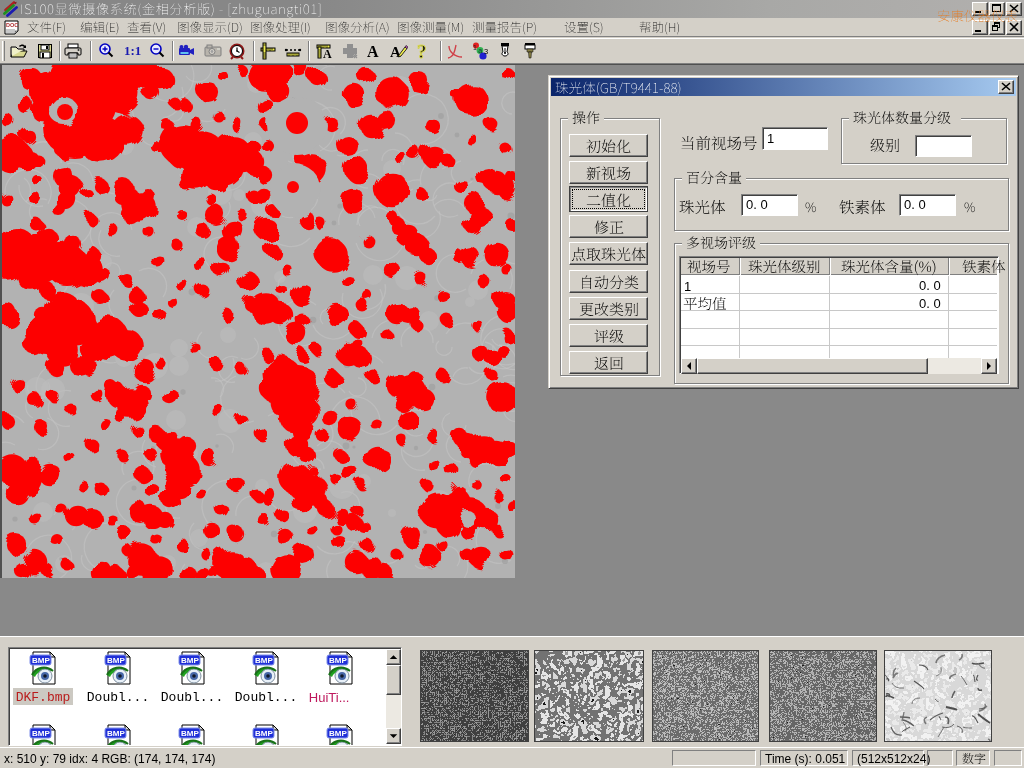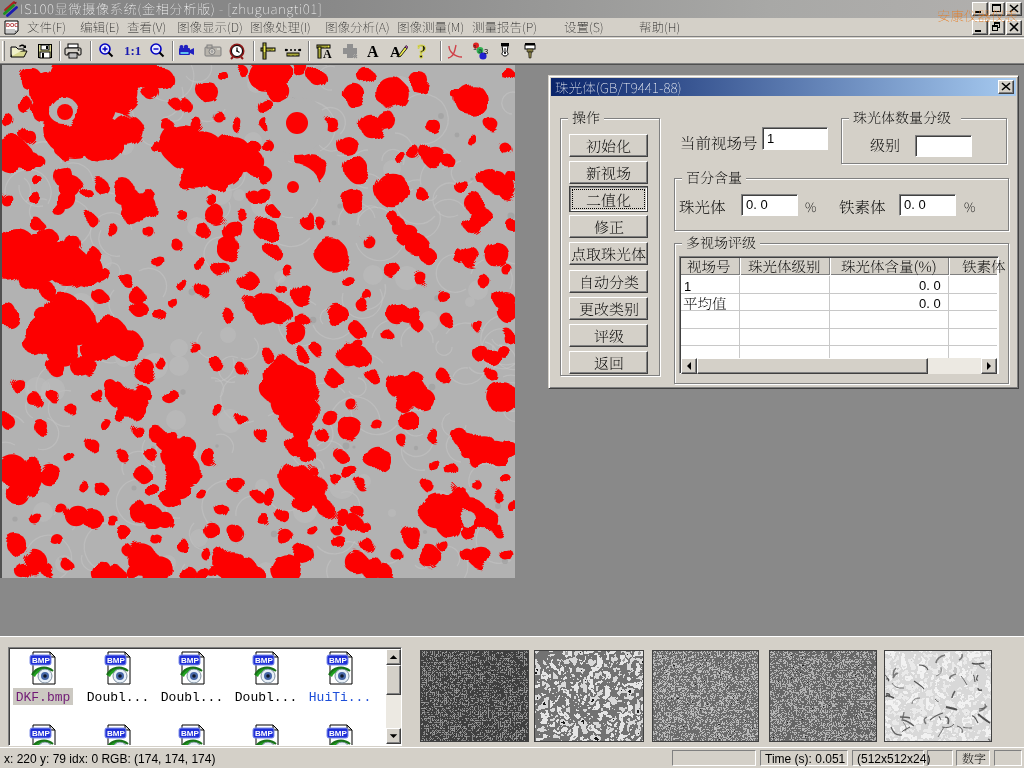--- a/index.html
+++ b/index.html
@@ -984,21 +984,21 @@
 <path d="M21 1 l5 5 h-5z" fill="#d0d0d0" stroke="#000"></path>
 <rect x="1" y="4" width="21" height="10" rx="2" fill="#2030d8" stroke="#8090e8"></rect>
 <text x="3" y="12" font-size="8" font-weight="bold" fill="#fff" font-family="Liberation Sans">BMP</text>
 <path d="M3 24 c4-8 14-10 21-4 c-6-2-16 0-18 6z" fill="#20a020"></path>
 <circle cx="16" cy="25" r="7" fill="#e8f0f8" stroke="#8090a0"></circle>
 <circle cx="16" cy="25" r="4" fill="#4868a8"></circle>
 <circle cx="16" cy="25" r="1.8" fill="#101828"></circle>
 <path d="M3 24 c4-8 14-10 21-4" fill="none" stroke="#187018" stroke-width="2"></path>
 </svg>
 <div class="abs" style="left:12.7px;top:688px;width:60.6px;height:17px;background:#ccc9c2"></div>
-<div class="abs" style="left:15.7px;top:690px;font-family:'Liberation Mono';font-size:13px;color:#701a75;white-space:nowrap">DKF.bmp</div>
+<div class="abs" style="left:15.7px;top:690px;font-family:'Liberation Mono';font-size:13px;color:#b91c1c;white-space:nowrap">DKF.bmp</div>
 <svg class="abs" style="left:104px;top:651px" width="30" height="36" viewBox="0 0 30 36">
 <path d="M4 1 h17 l5 5 v27 h-22z" fill="#fff" stroke="#000"></path>
 <path d="M21 1 l5 5 h-5z" fill="#d0d0d0" stroke="#000"></path>
 <rect x="1" y="4" width="21" height="10" rx="2" fill="#2030d8" stroke="#8090e8"></rect>
 <text x="3" y="12" font-size="8" font-weight="bold" fill="#fff" font-family="Liberation Sans">BMP</text>
 <path d="M3 24 c4-8 14-10 21-4 c-6-2-16 0-18 6z" fill="#20a020"></path>
 <circle cx="16" cy="25" r="7" fill="#e8f0f8" stroke="#8090a0"></circle>
 <circle cx="16" cy="25" r="4" fill="#4868a8"></circle>
 <circle cx="16" cy="25" r="1.8" fill="#101828"></circle>
 <path d="M3 24 c4-8 14-10 21-4" fill="none" stroke="#187018" stroke-width="2"></path>
@@ -1032,21 +1032,21 @@
 <path d="M4 1 h17 l5 5 v27 h-22z" fill="#fff" stroke="#000"></path>
 <path d="M21 1 l5 5 h-5z" fill="#d0d0d0" stroke="#000"></path>
 <rect x="1" y="4" width="21" height="10" rx="2" fill="#2030d8" stroke="#8090e8"></rect>
 <text x="3" y="12" font-size="8" font-weight="bold" fill="#fff" font-family="Liberation Sans">BMP</text>
 <path d="M3 24 c4-8 14-10 21-4 c-6-2-16 0-18 6z" fill="#20a020"></path>
 <circle cx="16" cy="25" r="7" fill="#e8f0f8" stroke="#8090a0"></circle>
 <circle cx="16" cy="25" r="4" fill="#4868a8"></circle>
 <circle cx="16" cy="25" r="1.8" fill="#101828"></circle>
 <path d="M3 24 c4-8 14-10 21-4" fill="none" stroke="#187018" stroke-width="2"></path>
 </svg>
-<div class="abs" style="left:308.8px;top:690px;font-family:Liberation Mono, monospace;font-size:13px;color:#1d4ed8;white-space:nowrap">HuiTi...</div>
+<div class="abs" style="left:308.8px;top:690px;font-family:Liberation Sans, sans-serif;font-size:13px;color:#be185d;white-space:nowrap">HuiTi...</div>
 <div class="abs" style="overflow:hidden;left:29px;top:724px;width:30px;height:21px">
     <svg style="position:absolute;left:0;top:0" width="30" height="36" viewBox="0 0 30 36">
 <path d="M4 1 h17 l5 5 v27 h-22z" fill="#fff" stroke="#000"></path>
 <path d="M21 1 l5 5 h-5z" fill="#d0d0d0" stroke="#000"></path>
 <rect x="1" y="4" width="21" height="10" rx="2" fill="#2030d8" stroke="#8090e8"></rect>
 <text x="3" y="12" font-size="8" font-weight="bold" fill="#fff" font-family="Liberation Sans">BMP</text>
 <path d="M3 24 c4-8 14-10 21-4 c-6-2-16 0-18 6z" fill="#20a020"></path>
 <circle cx="16" cy="25" r="7" fill="#e8f0f8" stroke="#8090a0"></circle>
 <circle cx="16" cy="25" r="4" fill="#4868a8"></circle>
 <circle cx="16" cy="25" r="1.8" fill="#101828"></circle>
@@ -1216,21 +1216,21 @@
     <path d="M61 67 Q66 67 64 74" stroke="#606060" stroke-width="1.7" fill="none"></path>
     <path d="M83 35 Q79 28 77 26" stroke="#606060" stroke-width="0.9" fill="none"></path>
     <path d="M94 73 Q90 65 88 66" stroke="#505050" stroke-width="1.1" fill="none"></path>
     <path d="M73 76 Q80 78 78 83" stroke="#606060" stroke-width="1.0" fill="none"></path>
     <path d="M59 63 Q50 66 46 70" stroke="#606060" stroke-width="1.3" fill="none"></path>
     <path d="M20 38 Q11 39 8 33" stroke="#606060" stroke-width="0.8" fill="none"></path>
     <path d="M61 5 Q53 7 52 13" stroke="#787878" stroke-width="1.8" fill="none"></path>
 <rect x="0.5" y="0.5" width="107" height="91" fill="none" stroke="#404040"></rect>
 </svg>
 <div class="abs" style="left:0;top:747px;width:1024px;height:21px;background:#D4D0C8;border-top:1px solid #fff"></div>
-<div class="abs" style="left:4px;top:752px;font-size:12px;color:#000">x: 220 y: 79 idx: 0 RGB: (174, 174, 174)</div>
+<div class="abs" style="left:4px;top:752px;font-size:12px;color:#000">x: 510 y: 79 idx: 4 RGB: (174, 174, 174)</div>
 <div class="abs sunken" style="left:672px;top:750px;width:84px;height:16px"></div>
 <div class="abs sunken" style="left:760px;top:750px;width:88px;height:16px"></div>
 <div class="abs" style="left:765px;top:752px;font-size:12px;color:#000">Time (s): 0.051</div>
 <div class="abs sunken" style="left:852px;top:750px;width:72px;height:16px"></div>
 <div class="abs" style="left:857px;top:752px;font-size:12px;color:#000">(512x512x24)</div>
 <div class="abs sunken" style="left:927px;top:750px;width:26px;height:16px"></div>
 <div class="abs sunken" style="left:956px;top:750px;width:34px;height:16px"></div>
 <svg style="position:absolute;left:958px;top:750px;overflow:visible" width="32" height="20">
     <path d="M9.4 9.5V9.8H4.6L4.5 9.5ZM9 9.5 9.4 9.1 10 9.7Q9.9 9.9 9.6 9.9Q9.2 10.9 8.6 11.7Q8.1 12.5 7.1 13Q6.2 13.6 4.8 13.9L4.7 13.7Q6.7 13.1 7.7 12.1Q8.7 11.1 9.1 9.5ZM5.4 11.1Q6.3 11.2 7 11.4Q7.7 11.6 8.1 11.8Q8.6 12 8.9 12.2Q9.2 12.4 9.3 12.6Q9.4 12.8 9.4 12.9Q9.4 13 9.3 13.1Q9.2 13.1 9.1 13.1Q8.8 12.8 8.4 12.5Q7.9 12.2 7.4 12Q6.8 11.8 6.3 11.6Q5.8 11.4 5.3 11.3ZM5.3 11.3Q5.5 11.1 5.7 10.7Q6 10.3 6.2 9.8Q6.5 9.4 6.7 9Q6.9 8.5 7 8.3L7.9 8.6Q7.9 8.7 7.8 8.8Q7.6 8.8 7.3 8.8L7.5 8.6Q7.3 9 7.1 9.4Q6.8 9.9 6.5 10.4Q6.2 10.9 5.9 11.3ZM14.7 5.1Q14.7 5.1 14.8 5.2Q14.9 5.2 15 5.4Q15.2 5.5 15.3 5.6Q15.5 5.7 15.6 5.9Q15.6 6.1 15.3 6.1H11.2V5.7H14.2ZM12.6 3.3Q12.6 3.4 12.5 3.4Q12.4 3.5 12.1 3.5Q11.8 5 11.3 6.4Q10.7 7.8 10 8.8L9.8 8.7Q10.2 8 10.6 7Q10.9 6.1 11.1 5.1Q11.4 4.1 11.6 3ZM14.5 5.7Q14.3 7.2 14 8.4Q13.7 9.7 13.1 10.6Q12.5 11.6 11.5 12.4Q10.6 13.2 9.2 13.9L9.1 13.7Q10.3 13 11.2 12.2Q12.1 11.4 12.6 10.4Q13.2 9.4 13.4 8.3Q13.7 7.1 13.8 5.7ZM11.1 6Q11.4 7.5 11.9 9Q12.4 10.4 13.3 11.5Q14.2 12.7 15.6 13.4L15.6 13.5Q15.4 13.5 15.3 13.6Q15.1 13.7 15 13.9Q13.7 13 12.9 11.9Q12.1 10.7 11.6 9.3Q11.2 7.9 10.9 6.3ZM10 3.7Q9.9 3.8 9.8 3.9Q9.7 3.9 9.5 3.9Q9.3 4.3 9 4.6Q8.7 5 8.4 5.3L8.2 5.2Q8.4 4.8 8.6 4.3Q8.9 3.8 9.1 3.4ZM5.3 3.5Q5.7 3.7 6 3.9Q6.3 4.2 6.4 4.4Q6.5 4.6 6.5 4.8Q6.5 5 6.5 5.1Q6.4 5.2 6.3 5.2Q6.2 5.2 6 5.1Q6 4.7 5.7 4.3Q5.4 3.9 5.1 3.6ZM7.6 6Q8.3 6.2 8.7 6.5Q9.1 6.7 9.4 7Q9.6 7.3 9.7 7.5Q9.8 7.7 9.8 7.8Q9.7 8 9.6 8Q9.5 8.1 9.3 8Q9.2 7.7 8.9 7.3Q8.6 7 8.2 6.7Q7.8 6.3 7.5 6.1ZM7.7 5.6Q7.2 6.5 6.4 7.3Q5.6 8 4.6 8.5L4.5 8.3Q5.3 7.8 6 7Q6.6 6.3 7 5.5H7.7ZM8.1 3.1Q8.1 3.2 8 3.3Q7.9 3.4 7.7 3.4V8.1Q7.7 8.1 7.6 8.2Q7.6 8.2 7.5 8.3Q7.4 8.3 7.3 8.3H7.2V3ZM9.7 4.9Q9.7 4.9 9.8 5Q10 5.1 10.2 5.3Q10.4 5.5 10.6 5.6Q10.5 5.8 10.3 5.8H4.7L4.6 5.5H9.2Z M26.2 4.8 26.6 4.4 27.5 5.2Q27.4 5.2 27.3 5.2Q27.2 5.3 27 5.3Q26.8 5.6 26.4 6Q26 6.4 25.7 6.7L25.5 6.6Q25.6 6.3 25.8 6Q26 5.7 26.1 5.4Q26.2 5.1 26.3 4.8ZM18 4.2Q18.2 4.9 18.1 5.4Q18.1 5.8 17.9 6.2Q17.7 6.5 17.5 6.6Q17.3 6.7 17.2 6.8Q17 6.8 16.9 6.8Q16.8 6.8 16.7 6.7Q16.6 6.5 16.7 6.4Q16.8 6.2 16.9 6.1Q17.2 6 17.4 5.7Q17.6 5.4 17.7 5.1Q17.8 4.7 17.8 4.3ZM26.5 4.8V5.2H17.9V4.8ZM21.4 3Q21.9 3.1 22.1 3.4Q22.4 3.6 22.6 3.8Q22.7 4 22.7 4.2Q22.8 4.4 22.7 4.5Q22.6 4.6 22.5 4.7Q22.4 4.7 22.2 4.6Q22.1 4.2 21.8 3.8Q21.5 3.3 21.2 3.1ZM24.1 6.6 24.5 6.1 25.3 6.9Q25.3 6.9 25.2 6.9Q25 7 24.9 7Q24.3 7.3 23.6 7.7Q22.9 8.1 22.2 8.4H22Q22.4 8.1 22.9 7.8Q23.3 7.5 23.6 7.2Q24 6.8 24.2 6.6ZM22.7 8.2Q22.6 8.4 22.3 8.5V12.9Q22.3 13.2 22.2 13.4Q22.1 13.6 21.9 13.7Q21.7 13.8 21.1 13.9Q21.1 13.7 21.1 13.6Q21 13.5 20.9 13.5Q20.7 13.4 20.4 13.3Q20.2 13.3 19.7 13.3V13Q19.7 13 19.9 13.1Q20.2 13.1 20.5 13.1Q20.8 13.1 21 13.1Q21.3 13.2 21.4 13.2Q21.6 13.2 21.7 13.1Q21.7 13 21.7 12.9V8.1ZM26.4 8.9Q26.4 8.9 26.5 9Q26.6 9.1 26.8 9.2Q26.9 9.3 27.1 9.5Q27.2 9.6 27.4 9.7Q27.4 9.9 27.1 9.9H16.7L16.6 9.6H25.9ZM24.6 6.6V6.9H18.7L18.6 6.6Z" fill="#000"></path>
   </svg>

